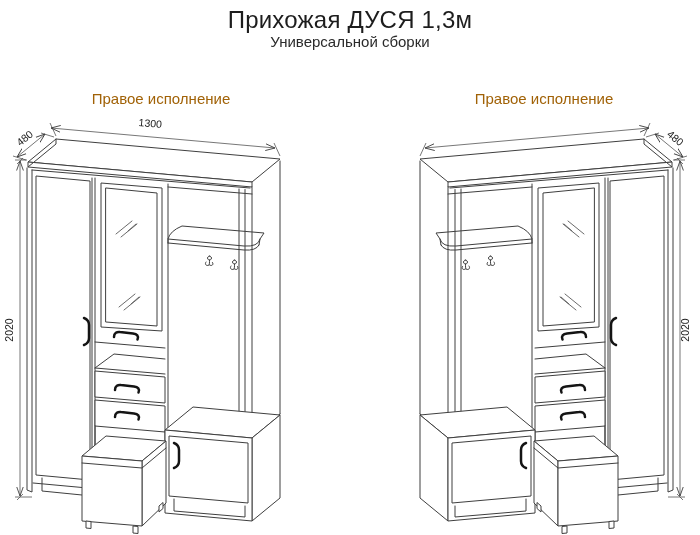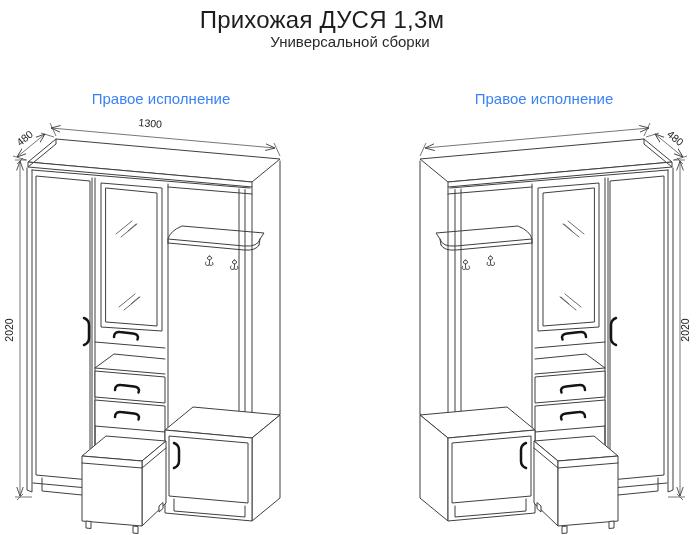--- a/index.html
+++ b/index.html
@@ -2,29 +2,29 @@
 <html><head>
 <meta charset="utf-8">
 <style>
   html,body{margin:0;padding:0;background:#e9e9e9;}
   .page{
     position:relative;width:700px;height:535px;background:#ffffff;
     font-family:"Liberation Sans", sans-serif;color:#1a1a1a;overflow:hidden;
   }
   .title{
     position:absolute;top:6px;left:0;width:644px;text-align:center;
-    font-size:24px;font-weight:400;letter-spacing:0.2px;color:#1d1d1d;
+    font-size:24px;font-weight:400;letter-spacing:0.2px;color:#1d1d1d;padding-left:28px;
   }
   .subtitle{
     position:absolute;top:33px;left:0;width:700px;text-align:center;
     font-size:15px;font-weight:400;color:#2a2a2a;
   }
   .variant-label{
     position:absolute;top:90px;width:240px;text-align:center;
-    font-size:15px;color:#3b82f6;
+    font-size:15px;color:#a16207;
   }
   .variant-label.vl-left{left:41px;}
   .variant-label.vl-right{left:424px;}
   svg{position:absolute;left:0;top:0;}
   .ln{stroke:#3f3f3f;stroke-width:1;fill:none;stroke-linecap:round;stroke-linejoin:round;}
   .face{stroke:#3f3f3f;stroke-width:1;fill:#ffffff;stroke-linejoin:round;}
   .thin{stroke:#4a4a4a;stroke-width:0.75;fill:none;}
   .handle{stroke:#141414;stroke-width:2.5;fill:none;stroke-linecap:round;}
   .hatch{stroke:#5a5a5a;stroke-width:0.9;fill:none;stroke-linecap:round;}
   .dimtext{font-family:"Liberation Sans", sans-serif;font-size:10.5px;fill:#222222;}

